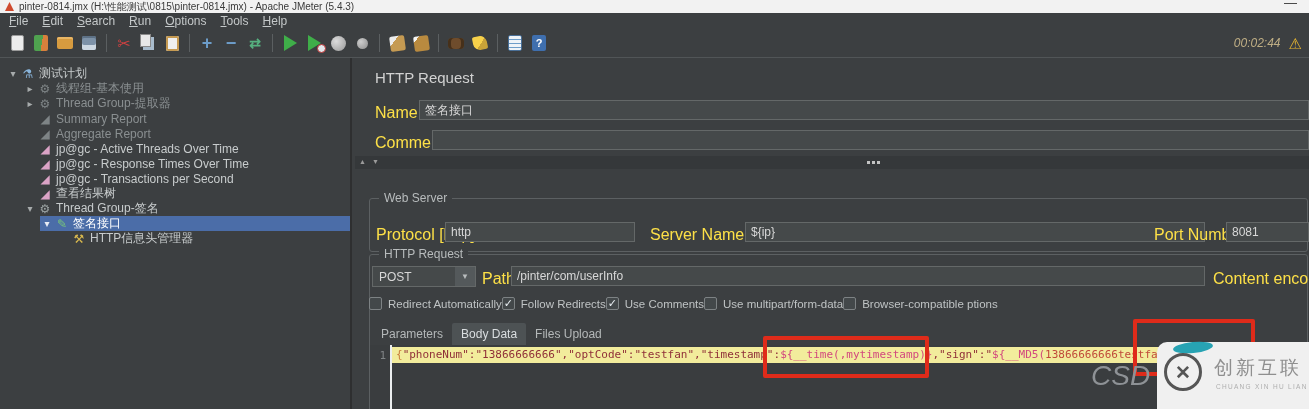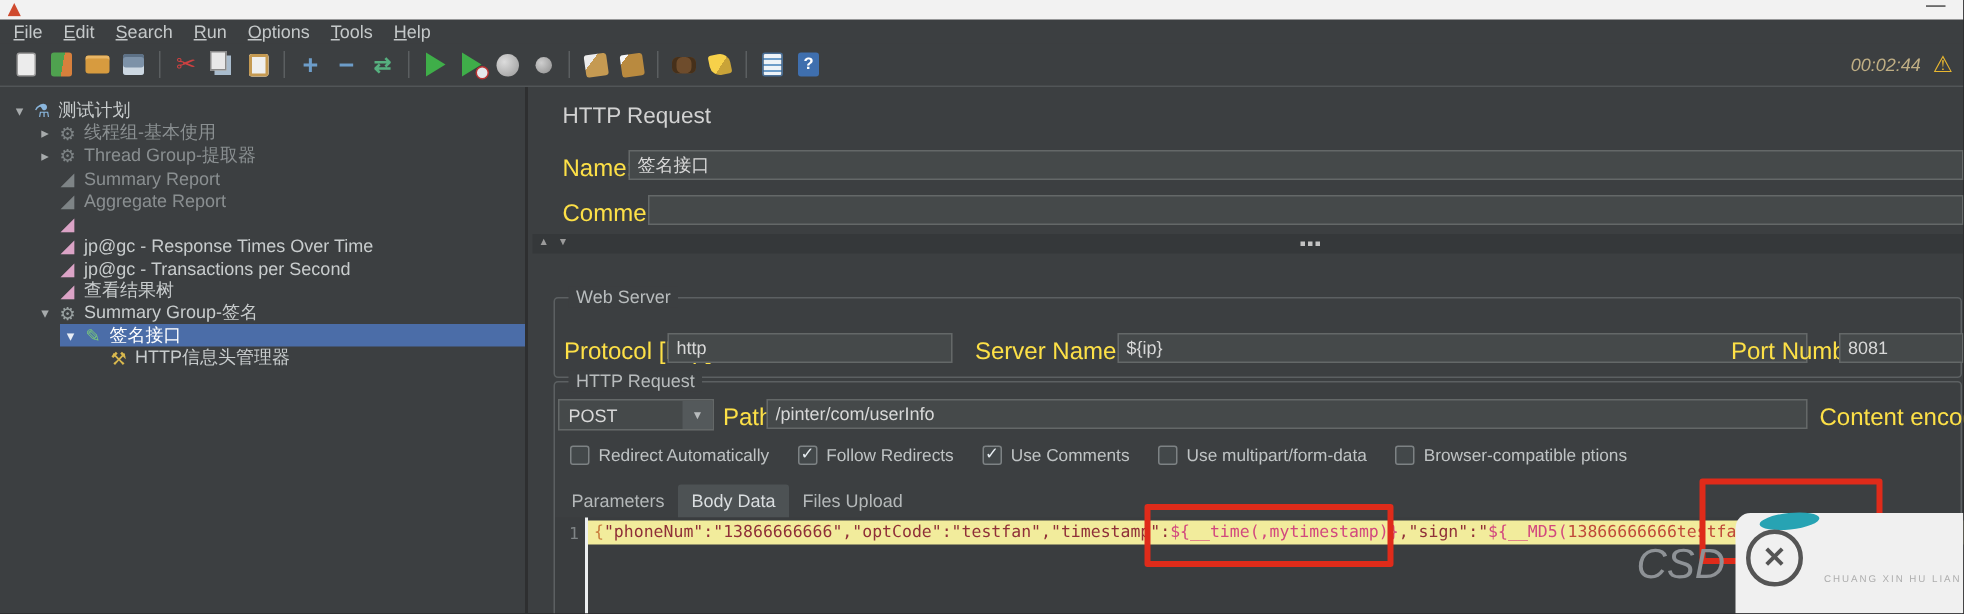--- a/index.html
+++ b/index.html
@@ -90,21 +90,21 @@
 
   .fset { position:absolute; border:1px solid #5c6062; border-radius:3px; }
   .legend { position:absolute; font-size:12px; color:#b8bcbd; background:#3c3f41; padding:0 5px; white-space:nowrap; z-index:2; }
 
   .dd { position:absolute; left:17px; top:208px; width:104px; height:21px; background:#45494a;
     border:1px solid #646868; display:flex; align-items:center; }
   .dd-val { flex:1; font-size:12px; color:#d8d8d8; padding-left:6px; }
   .dd-btn { width:20px; height:100%; background:#54595b; color:#b8bcbd; font-size:8px;
     display:flex; align-items:center; justify-content:center; }
 
-  .cbrow { position:absolute; left:25px; top:239px; display:flex; align-items:center; gap:19px; }
+  .cbrow { position:absolute; left:14px; top:239px; display:flex; align-items:center; }
   .cbitem { display:flex; align-items:center; gap:6px; }
   .cb { width:13px; height:13px; background:#43484a; border:1px solid #7d8284; border-radius:2px;
     font-size:11px; line-height:11px; color:#e8eef2; text-align:center; }
   .cblab { font-size:11.5px; color:#bfc3c4; white-space:nowrap; }
 
   .editor { position:absolute; left:15px; top:287px; width:calc(100% - 16px); height:64px; background:#3a3d3f; }
   .gutter-num { position:absolute; left:0; top:4px; width:16px; text-align:right; font-size:11px; color:#7f8486;
     font-family:"DejaVu Sans Mono","Liberation Mono",monospace; }
   .gutter-line { position:absolute; left:20px; top:0; width:2px; height:122px; background:#eceff0; }
   .hl-line { position:absolute; left:22px; top:2px; right:-1px; height:16px; background:#f2ec9c; }
@@ -130,20 +130,21 @@
   .wm-brand { position:absolute; left:57px; top:13px; font-size:19px; color:#8f8f8f; letter-spacing:3px; white-space:nowrap; }
   .wm-sub { position:absolute; left:59px; top:41px; font-size:6.5px; color:#aeaeae; letter-spacing:1.3px; white-space:nowrap; }
 </style>
 </head>
 <body>
 
 <div class="screen">
 
   <div class="titlebar">
     <span class="app-ico"></span>
+    <span class="title-text">pinter-0814.jmx (H:\性能测试\0815\pinter-0814.jmx) - Apache JMeter (5.4.3)</span>
     <span class="win-min">—</span>
   </div>
 
   <div class="menubar">
       <span class="menu-item"><u>F</u>ile</span>
       <span class="menu-item"><u>E</u>dit</span>
       <span class="menu-item"><u>S</u>earch</span>
       <span class="menu-item"><u>R</u>un</span>
       <span class="menu-item"><u>O</u>ptions</span>
       <span class="menu-item"><u>T</u>ools</span>
@@ -245,40 +246,41 @@
         <span class="tlab">Summary Report</span>
       </div>
       <div class="trow disabled" style="margin-left: 23px;">
         <span class="texp"></span>
         <span class="tico ti-chart">◢</span>
         <span class="tlab">Aggregate Report</span>
       </div>
       <div class="trow" style="margin-left: 23px;">
         <span class="texp"></span>
         <span class="tico ti-chart">◢</span>
+        <span class="tlab">jp@gc - Active Threads Over Time</span>
       </div>
       <div class="trow" style="margin-left: 23px;">
         <span class="texp"></span>
         <span class="tico ti-chart">◢</span>
         <span class="tlab">jp@gc - Response Times Over Time</span>
       </div>
       <div class="trow" style="margin-left: 23px;">
         <span class="texp"></span>
         <span class="tico ti-chart">◢</span>
         <span class="tlab">jp@gc - Transactions per Second</span>
       </div>
       <div class="trow" style="margin-left: 23px;">
         <span class="texp"></span>
         <span class="tico ti-chart">◢</span>
         <span class="tlab">查看结果树</span>
       </div>
       <div class="trow" style="margin-left: 23px;">
         <span class="texp">▾</span>
         <span class="tico ti-gear">⚙</span>
-        <span class="tlab">Summary Group-签名</span>
+        <span class="tlab">Thread Group-签名</span>
       </div>
       <div class="trow sel" style="margin-left: 40px;">
         <span class="texp">▾</span>
         <span class="tico ti-sampler">✎</span>
         <span class="tlab">签名接口</span>
       </div>
       <div class="trow" style="margin-left: 57px;">
         <span class="texp"></span>
         <span class="tico ti-wrench">⚒</span>
         <span class="tlab">HTTP信息头管理器</span>
@@ -357,16 +359,17 @@
     </div>
   </div>
 
   <div class="red-box red-box1"></div>
   <div class="red-box red-box2"></div>
   <span class="csdn-text">CSD</span>
 
   <div class="wm">
     <span class="wm-teal"></span>
     <span class="wm-circle">✕</span>
+    <span class="wm-brand">创新互联</span>
     <span class="wm-sub">CHUANG XIN HU LIAN</span>
   </div>
 
 </div>
 
 </body></html>

